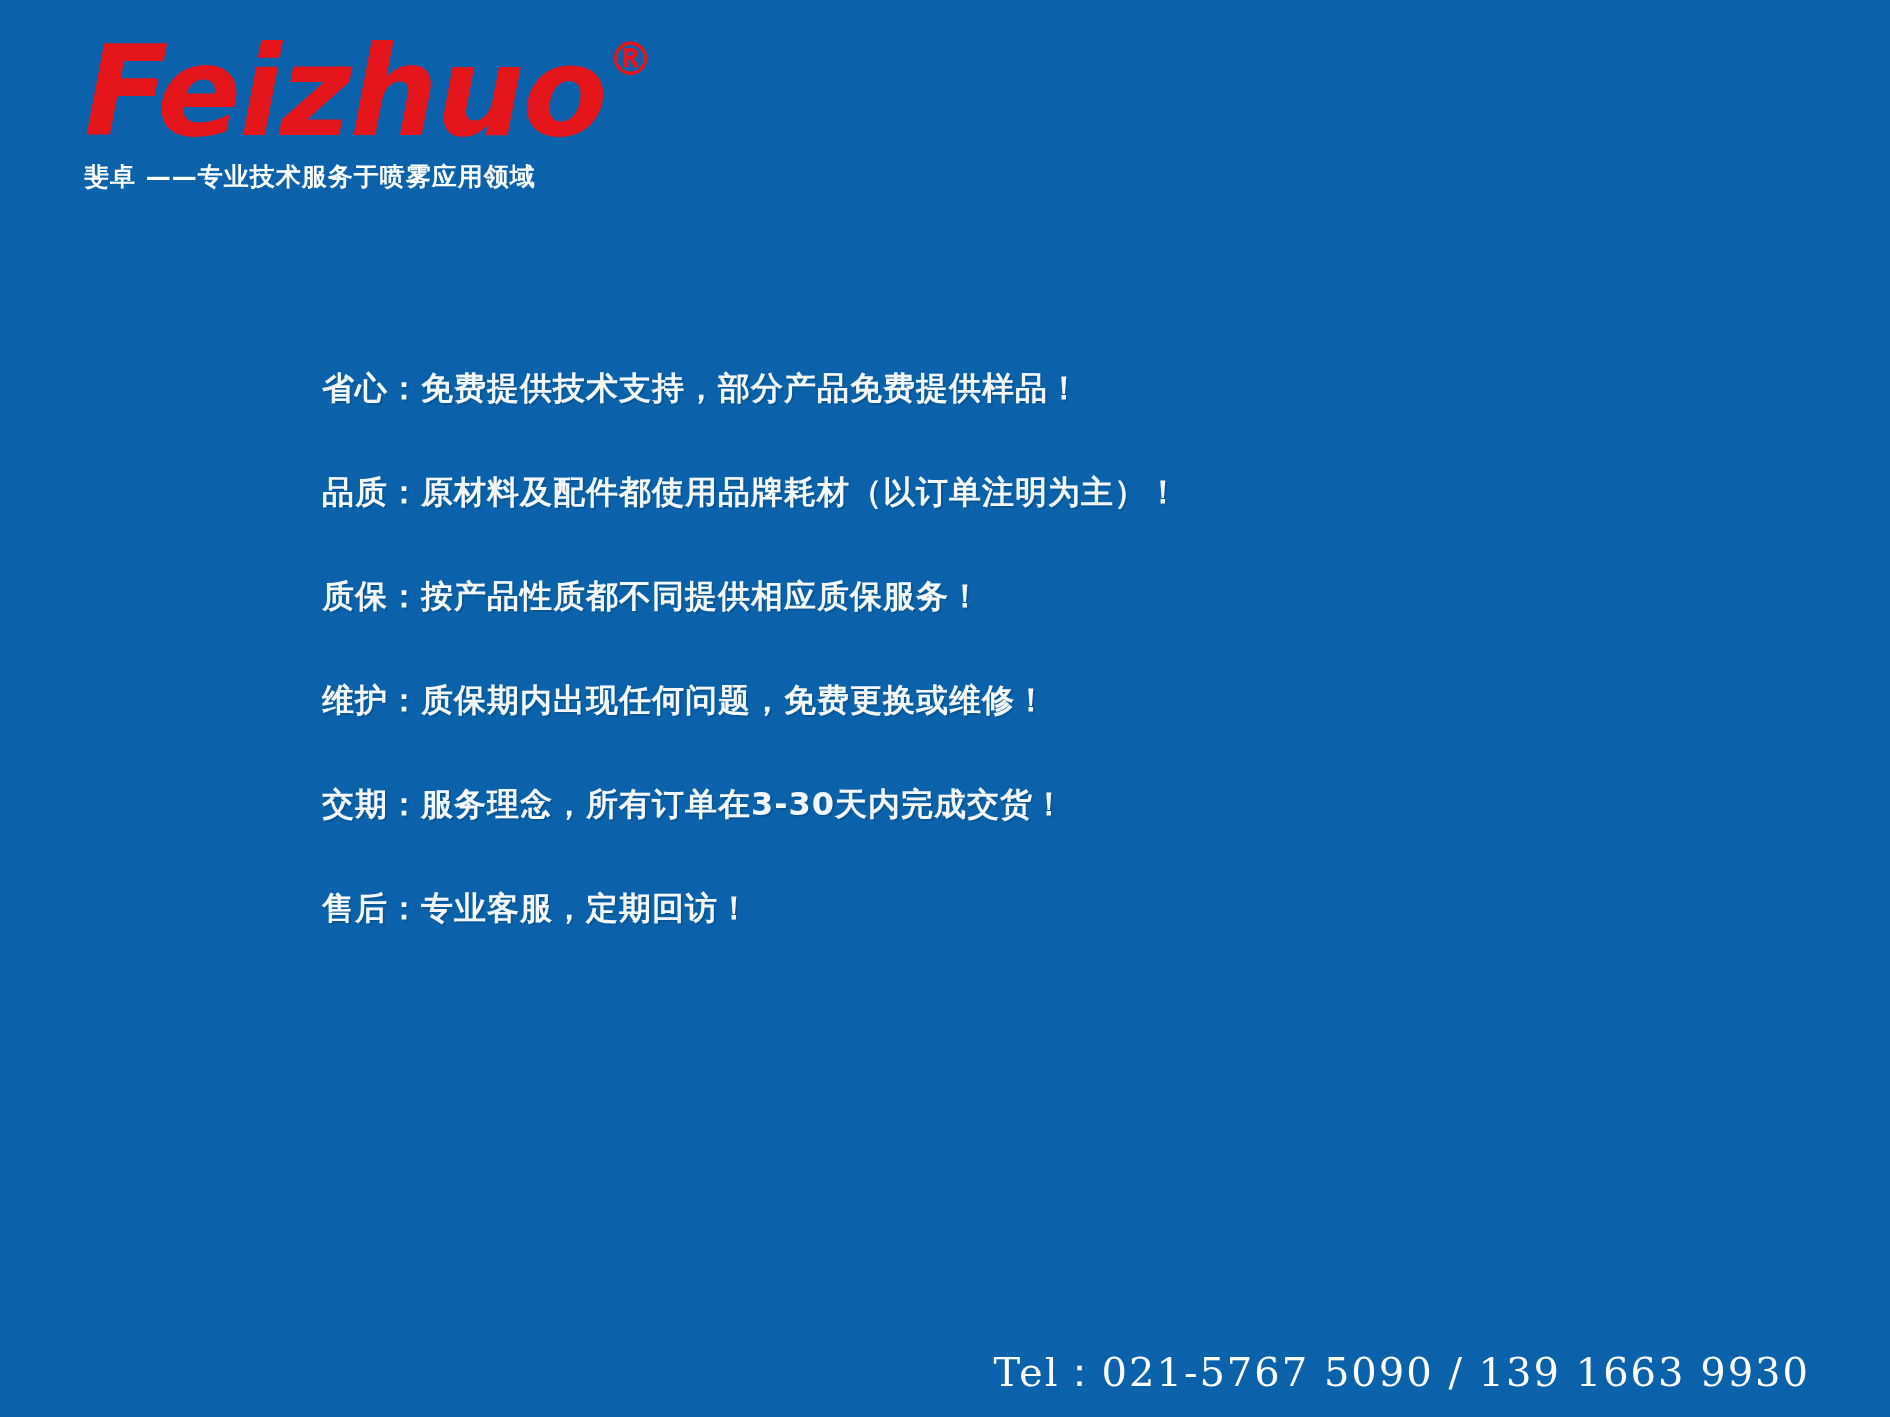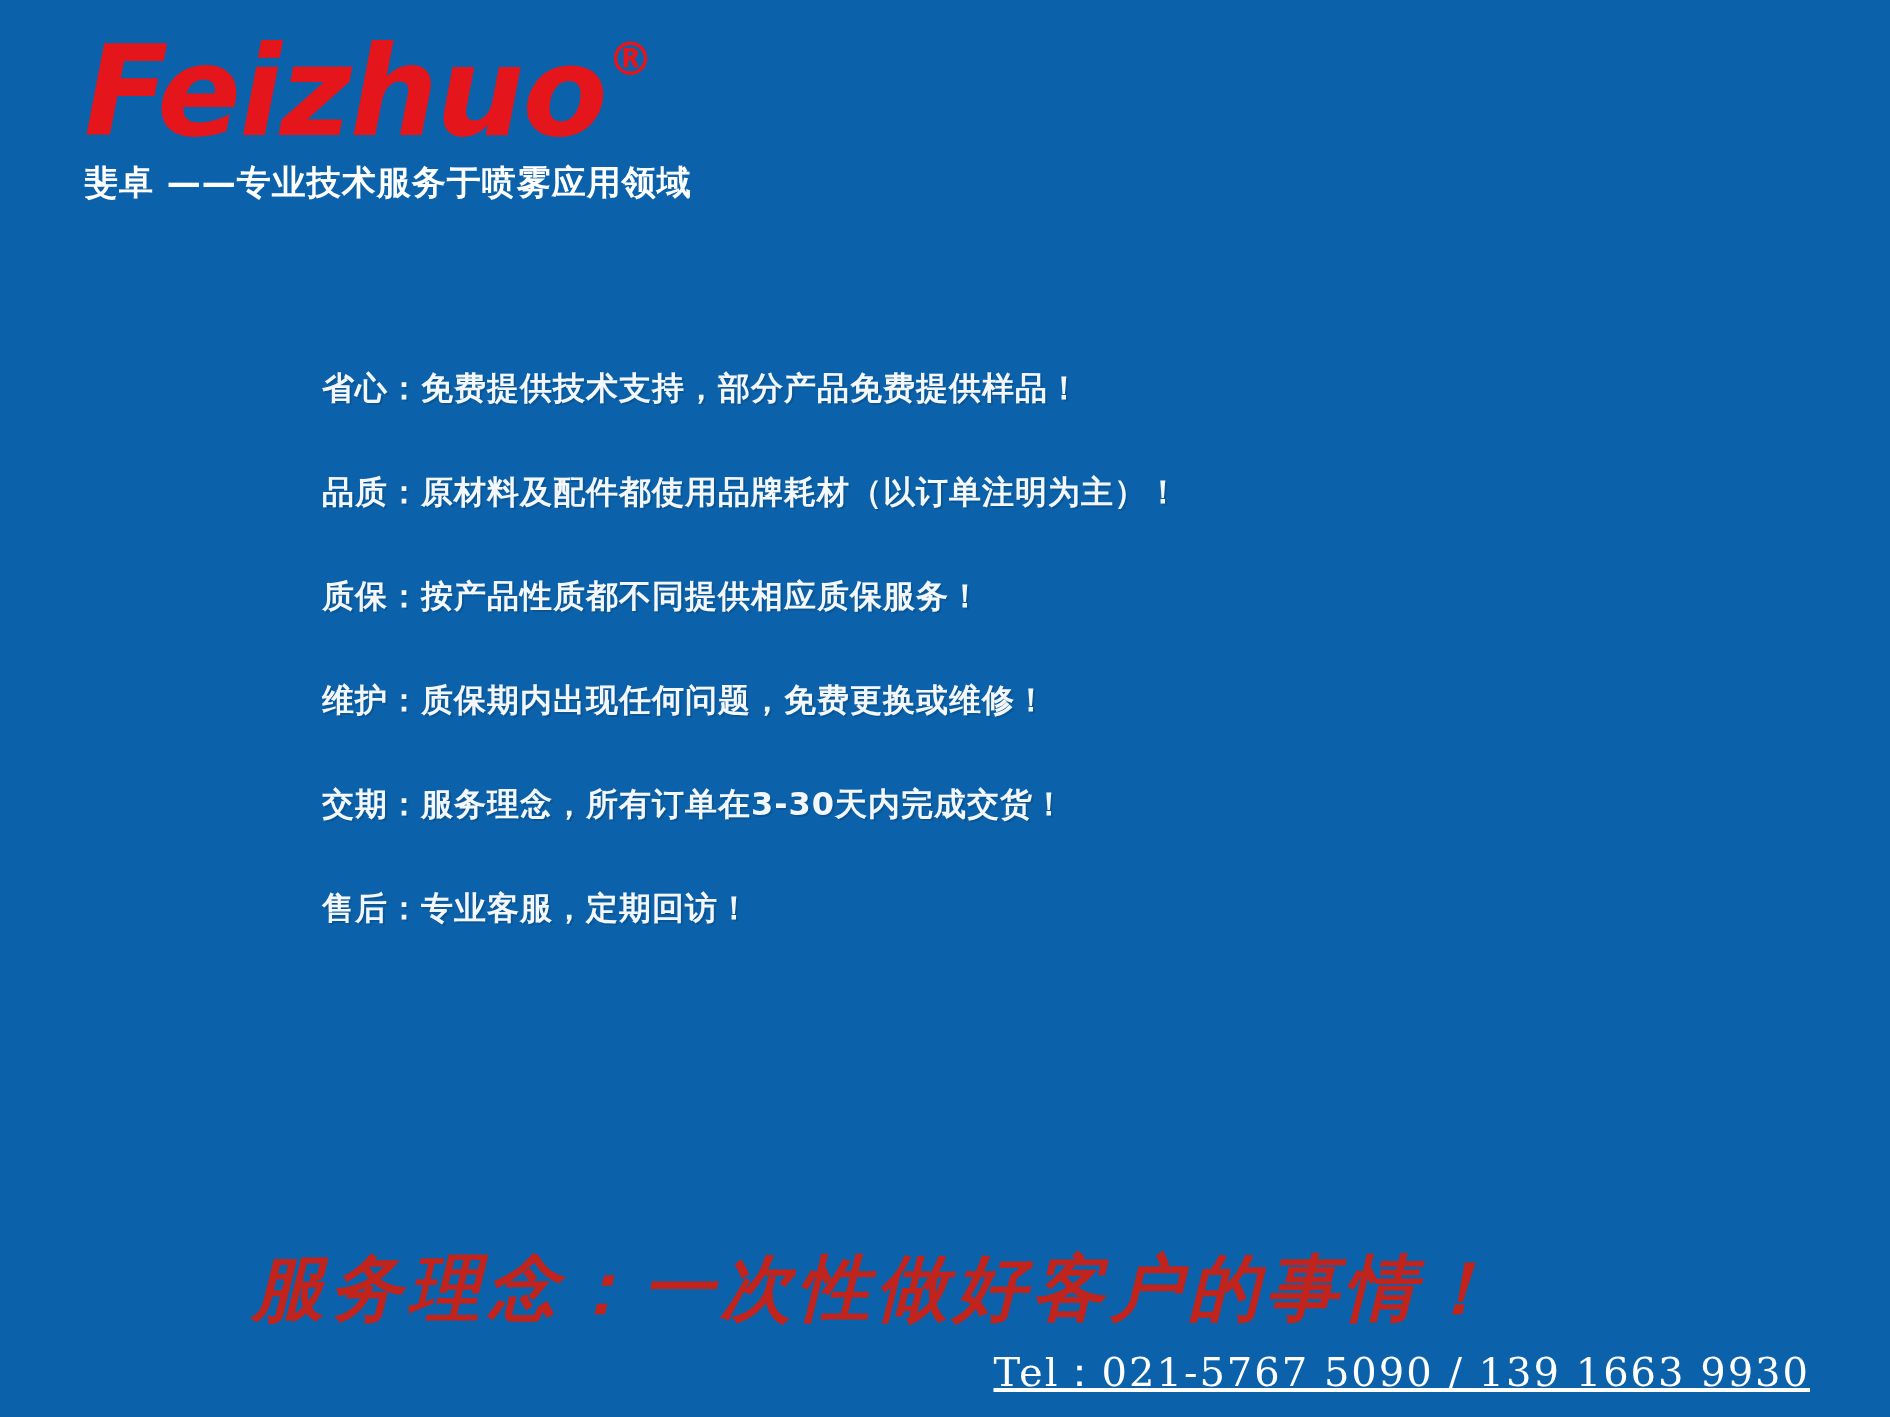--- a/index.html
+++ b/index.html
@@ -55,21 +55,21 @@
     font-family: "DejaVu Sans", sans-serif;
     font-size: 46px;
     font-style: italic;
     font-weight: 700;
     color: #e4161c;
   }
   .logo-tagline {
     margin-top: 6px;
     font-family: "DejaVu Sans", "Liberation Sans", sans-serif;
     font-weight: 700;
-    font-size: 34px;
+    font-size: 25px;
     letter-spacing: 1px;
     color: #ffffff;
     white-space: nowrap;
   }
 
   .title {
     position: absolute;
     left: 1040px;
     top: 36px;
     font-family: "DejaVu Sans", "Liberation Sans", sans-serif;
@@ -123,21 +123,20 @@
   .phone {
     position: absolute;
     right: 80px;
     top: 1352px;
     font-family: "DejaVu Serif", "Liberation Serif", serif;
     font-size: 40px;
     line-height: 1.0;
     color: #ffffff;
     letter-spacing: 2px;
     white-space: nowrap;
-    text-decoration: underline;
   }
 </style>
 </head>
 <body>
 
 <div class="page">
 
   <div class="header">
 
     <div class="logo-block">
@@ -152,17 +151,16 @@
 
   <div class="promise-list">
     <div class="promise-line">省心：免费提供技术支持，部分产品免费提供样品！</div>
     <div class="promise-line">品质：原材料及配件都使用品牌耗材（以订单注明为主）！</div>
     <div class="promise-line">质保：按产品性质都不同提供相应质保服务！</div>
     <div class="promise-line">维护：质保期内出现任何问题，免费更换或维修！</div>
     <div class="promise-line">交期：服务理念，所有订单在3-30天内完成交货！</div>
     <div class="promise-line">售后：专业客服，定期回访！</div>
   </div>
 
-  <div class="slogan">服务理念：一次性做好客户的事情！</div>
 
   <div class="phone">Tel：021-5767 5090 / 139 1663 9930</div>
 
 </div>
 
 </body></html>

